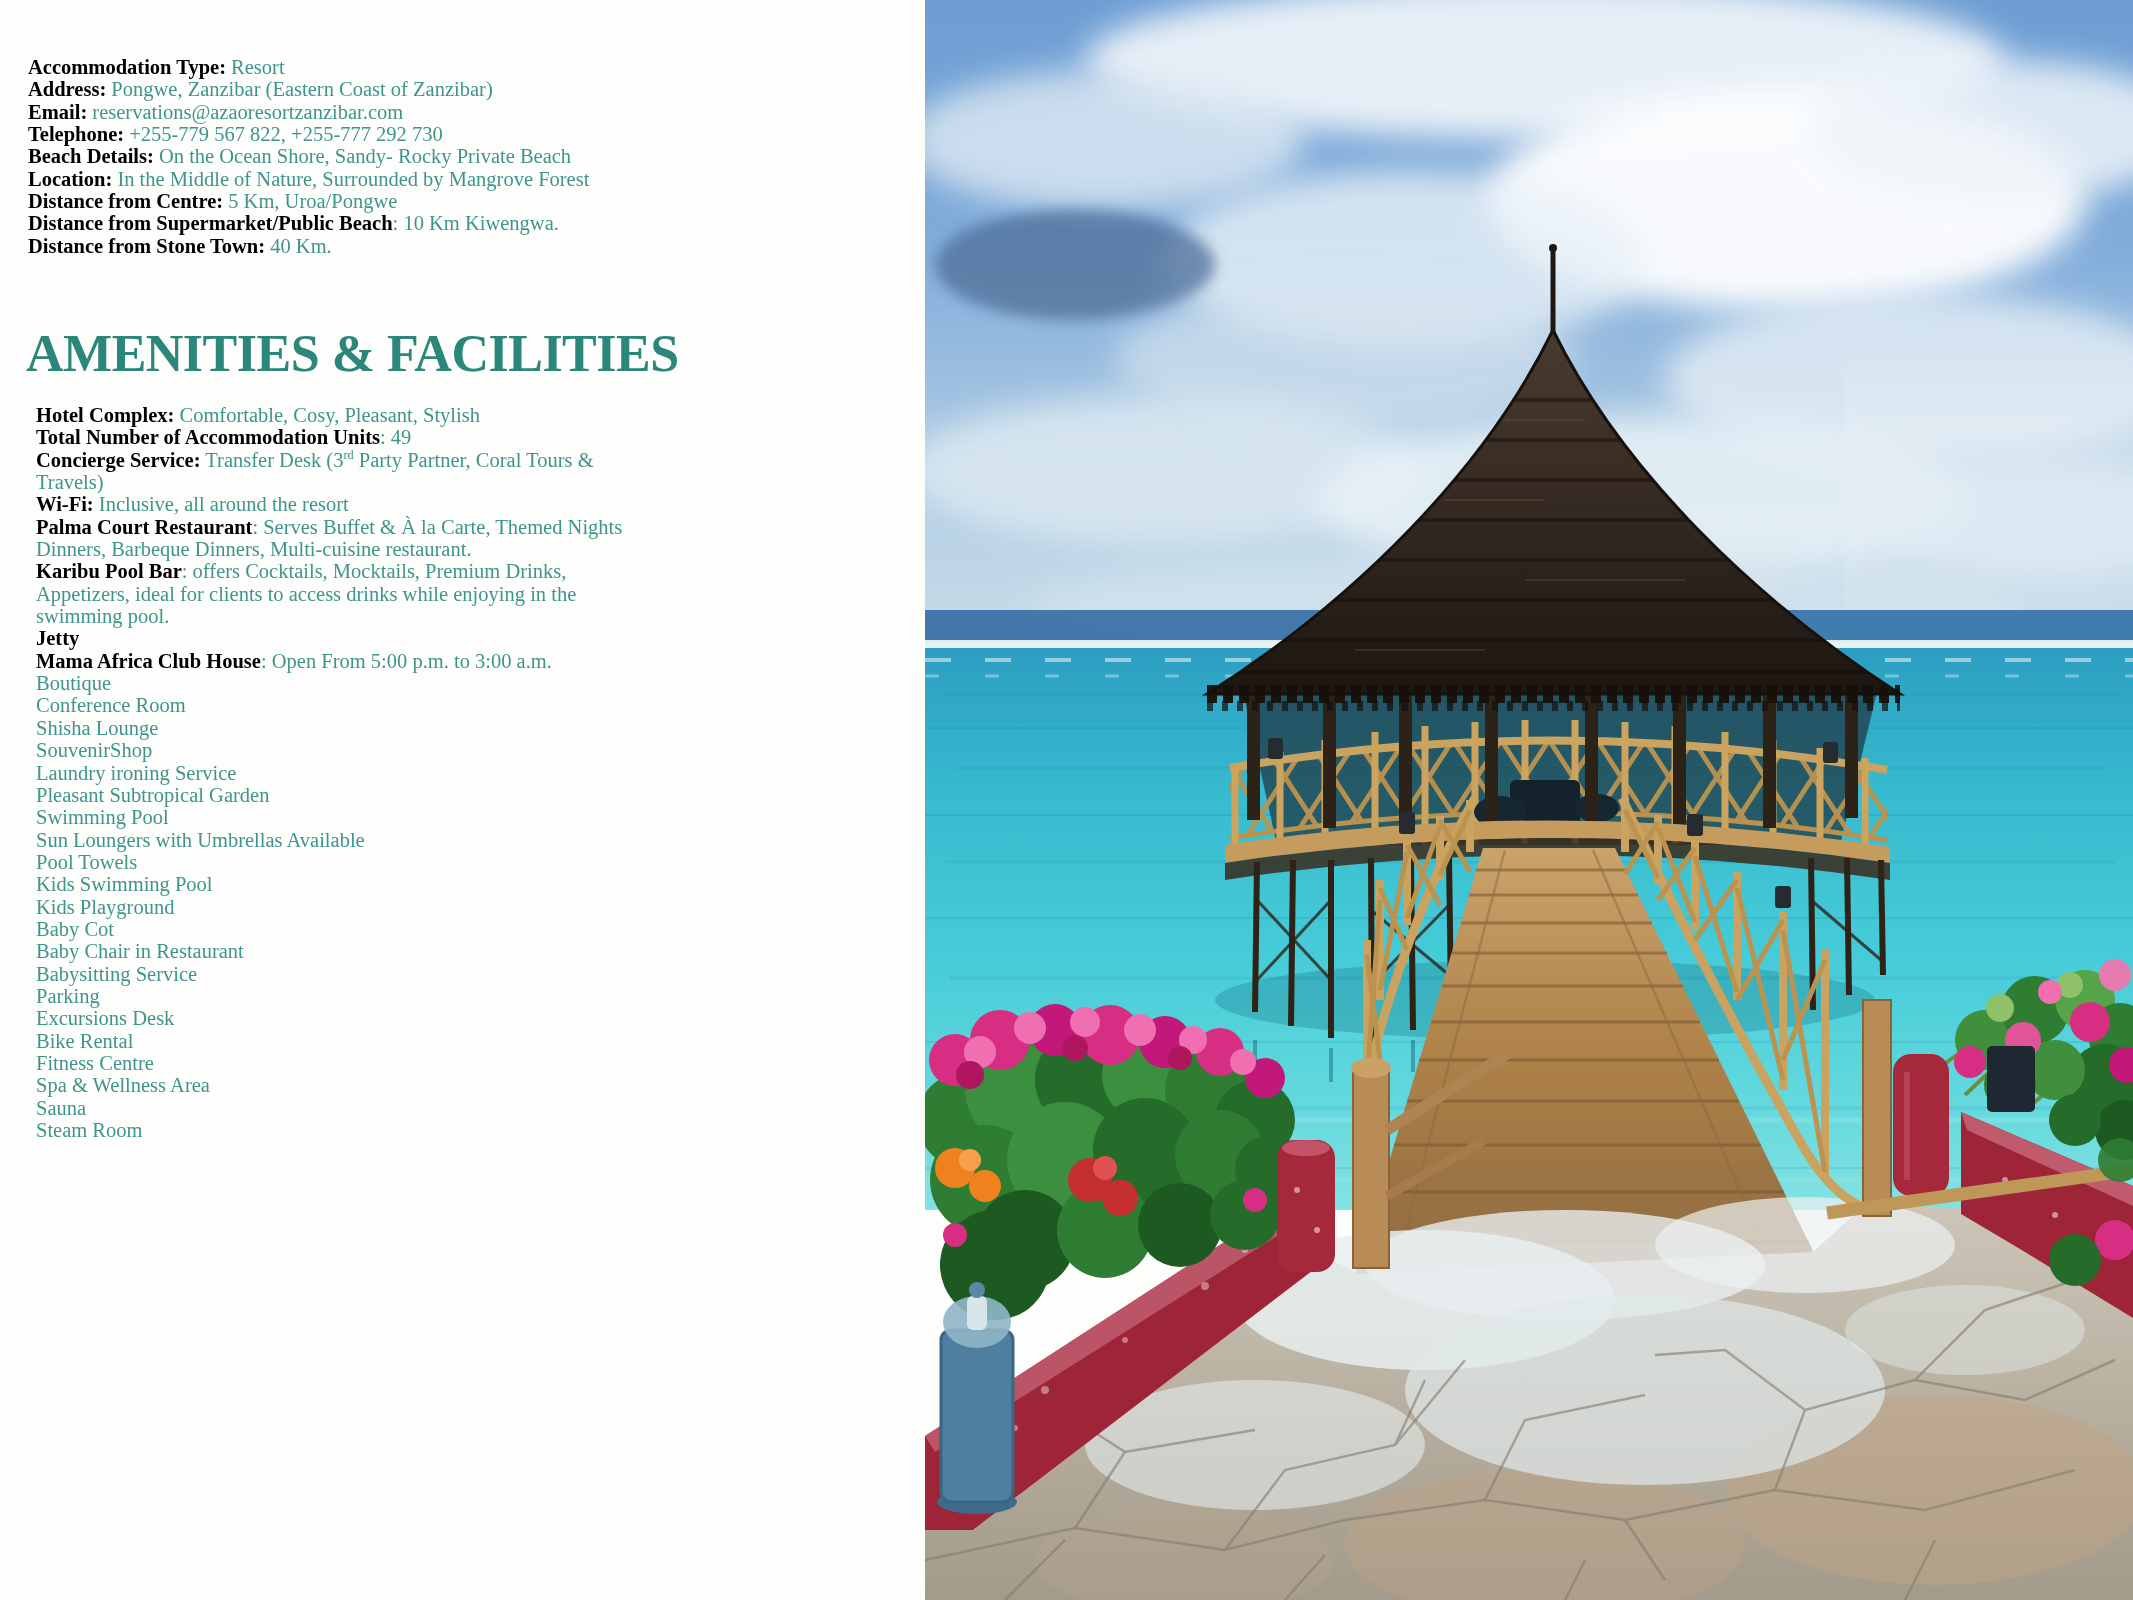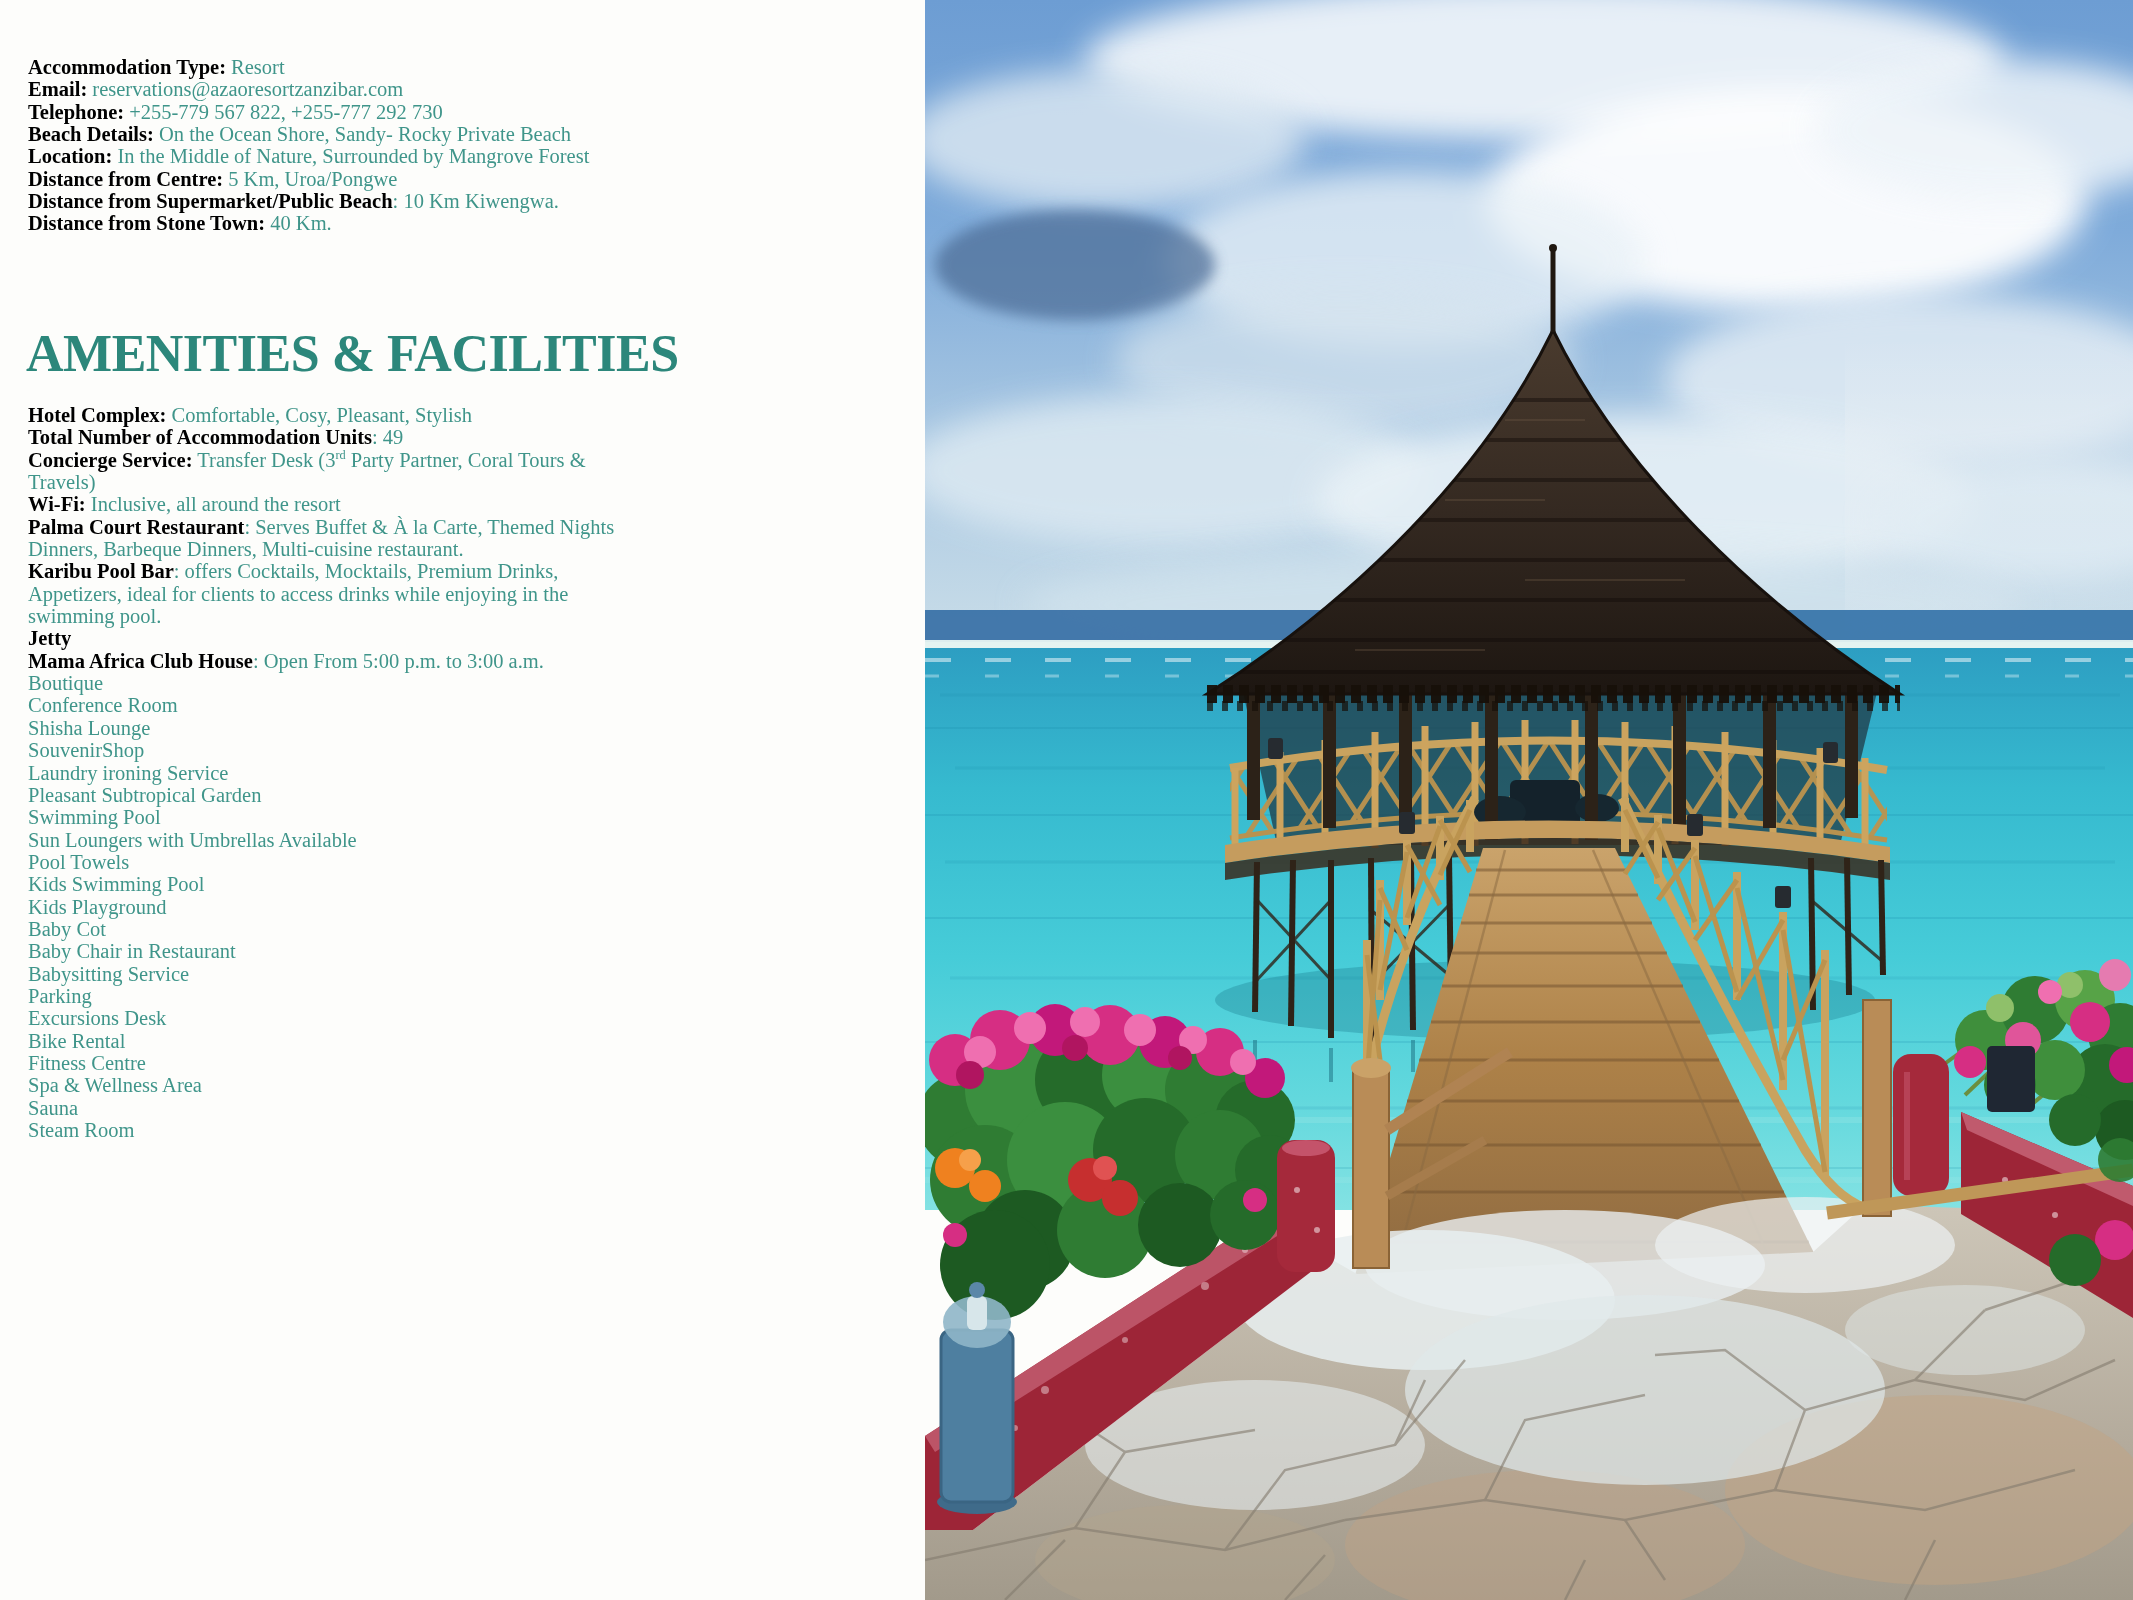--- a/index.html
+++ b/index.html
@@ -11,30 +11,31 @@
   }
   .ln{font-size:20.5px;line-height:22.35px;}
   .ln b{color:#000000;font-weight:bold;}
   .info-col{position:absolute;left:28px;top:56px;width:680px;}
   .info-col .ln{white-space:nowrap;}
   .heading{
     position:absolute;left:26px;top:330px;margin:0;
     font-size:52px;line-height:48px;font-weight:bold;color:#2c877b;
     letter-spacing:-0.5px;
   }
-  .amen-col{position:absolute;left:28px;top:404px;width:598px;}
+  .amen-col{position:absolute;left:36px;top:404px;width:598px;}
   .ln sup{font-size:0.6em;vertical-align:super;line-height:0;}
   .photo{position:absolute;left:925px;top:0;width:1208px;height:1600px;}
   .photo svg{display:block;width:100%;height:100%;}
 </style>
 </head>
 <body>
 
 <div class="info-col">
     <div class="ln"><b>Accommodation Type:</b><span> Resort</span></div>
+    <div class="ln"><b>Address:</b><span> Pongwe, Zanzibar (Eastern Coast of Zanzibar)</span></div>
     <div class="ln"><b>Email:</b><span> reservations@azaoresortzanzibar.com</span></div>
     <div class="ln"><b>Telephone:</b><span> +255-779 567 822, +255-777 292 730</span></div>
     <div class="ln"><b>Beach Details:</b><span> On the Ocean Shore, Sandy- Rocky Private Beach</span></div>
     <div class="ln"><b>Location:</b><span> In the Middle of Nature, Surrounded by Mangrove Forest</span></div>
     <div class="ln"><b>Distance from Centre:</b><span> 5 Km, Uroa/Pongwe</span></div>
     <div class="ln"><b>Distance from Supermarket/Public Beach</b><span>: 10 Km Kiwengwa.</span></div>
     <div class="ln"><b>Distance from Stone Town:</b><span> 40 Km.</span></div>
   </div>
 
 <h1 class="heading">AMENITIES &amp; FACILITIES</h1>

